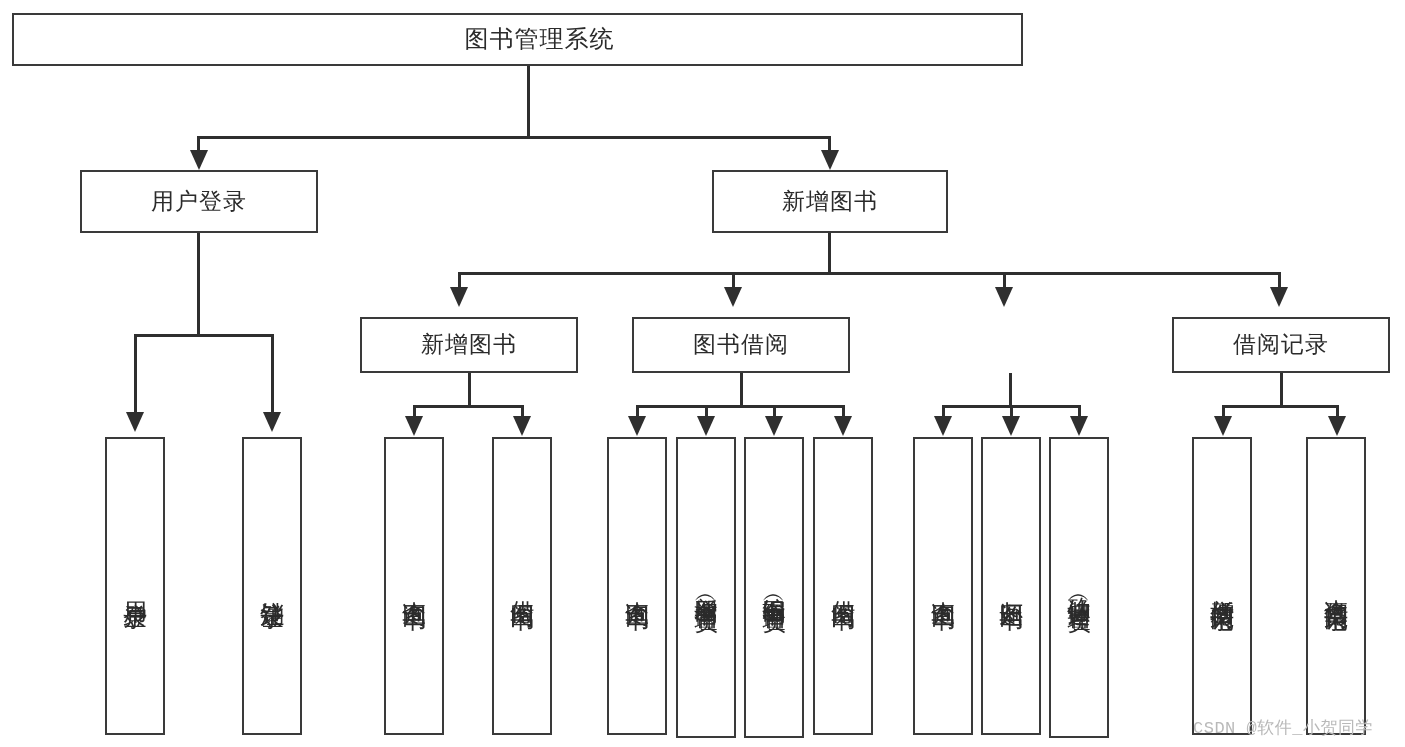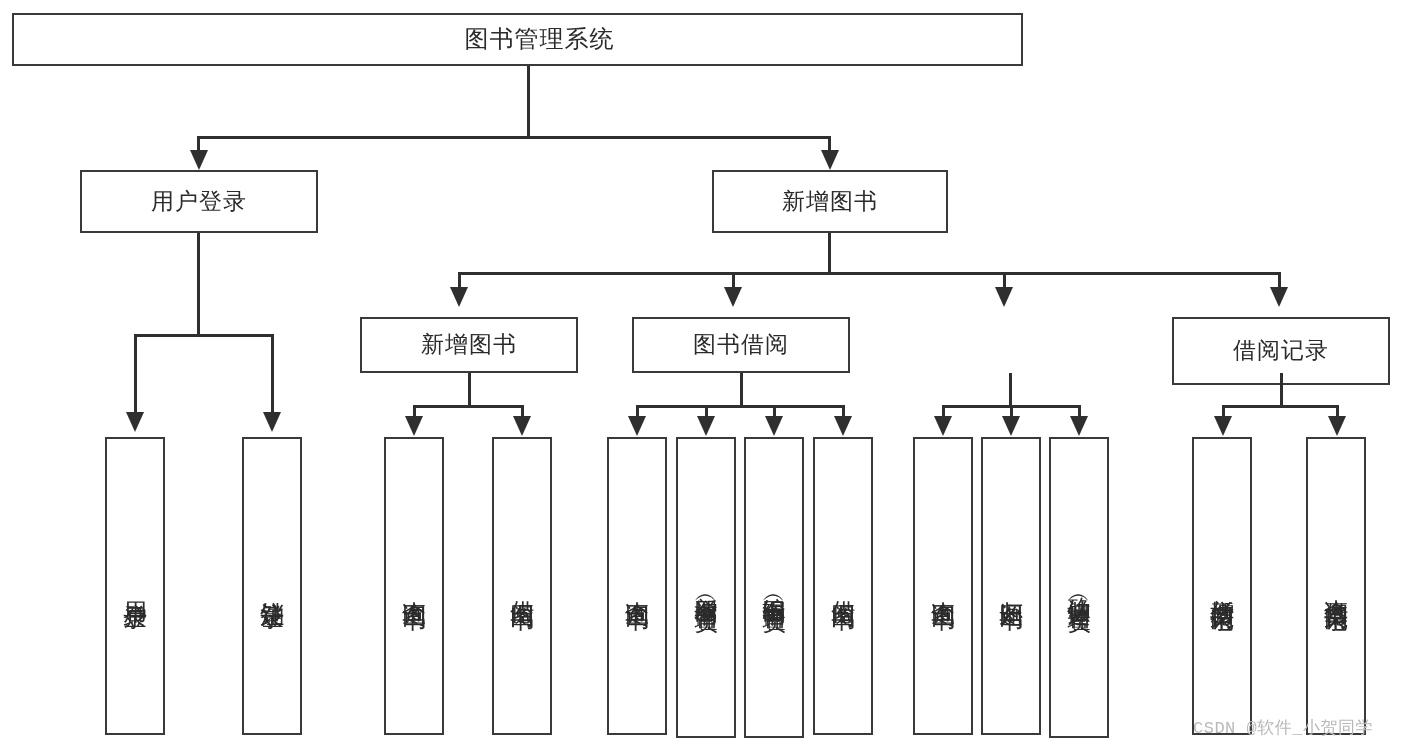--- a/index.html
+++ b/index.html
@@ -118,21 +118,21 @@
   <div class="arrow" style="left:995px; top:287px;"></div>
   <div class="edge vline" style="left:1278px; top:272px; width:2.5px; height:20px;"></div>
   <div class="arrow" style="left:1270px; top:287px;"></div>
 
   <div class="node h" style="left:360px; top:317px; width:218px; height:56px;">
     <span>新增图书</span>
   </div>
   <div class="node h" style="left:632px; top:317px; width:218px; height:56px;">
     <span>图书借阅</span>
   </div>
-  <div class="node h" style="left:1172px; top:317px; width:218px; height:68px;font-family:Liberation Serif, serif;">
+  <div class="node h" style="left:1172px; top:317px; width:218px; height:56px;font-family:Liberation Serif, serif;">
     <span>借阅记录</span>
   </div>
 
   <div class="edge vline" style="left:468px; top:373px; width:2.5px; height:34px;"></div>
   <div class="edge hline" style="left:413px; top:405px; width:111px; height:2.5px;"></div>
   <div class="edge vline" style="left:413px; top:405px; width:2.5px; height:16px;"></div>
   <div class="arrow" style="left:405px; top:416px;"></div>
   <div class="edge vline" style="left:521px; top:405px; width:2.5px; height:16px;"></div>
   <div class="arrow" style="left:513px; top:416px;"></div>
 

